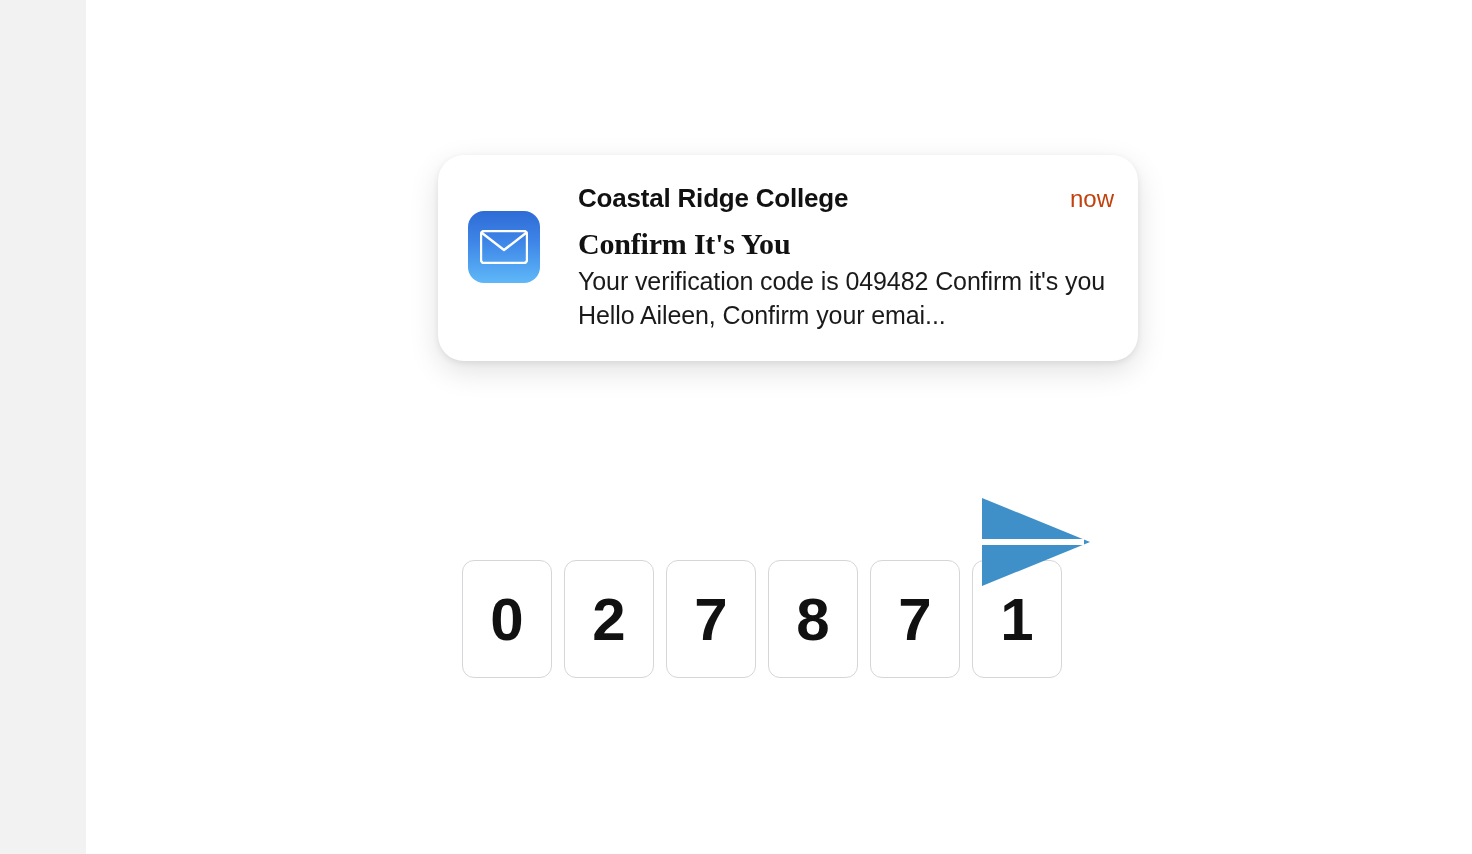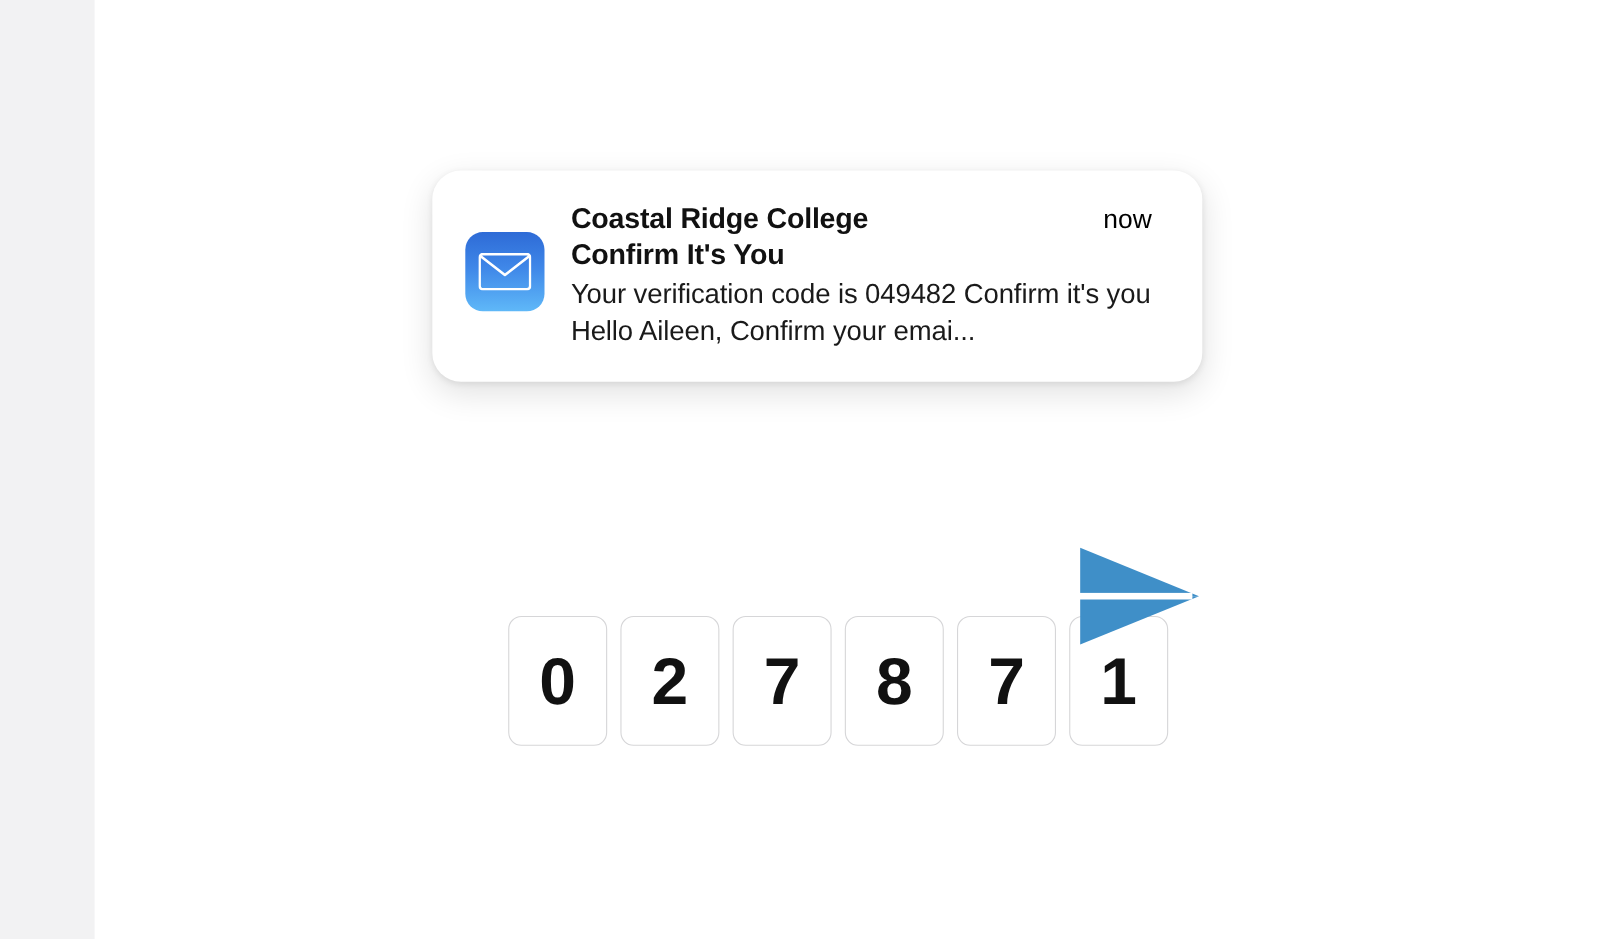--- a/index.html
+++ b/index.html
@@ -11,30 +11,30 @@
     overflow: hidden;
   }
   .left-gutter {
     position: absolute;
     left: 0; top: 0;
     width: 86px; height: 854px;
     background: #f2f2f3;
   }
   .notification {
     position: absolute;
-    left: 393px;
+    left: 438px;
     top: 155px;
     width: 700px;
     background: #ffffff;
     border-radius: 26px;
     box-shadow: 0 10px 30px rgba(0,0,0,0.12), 0 2px 6px rgba(0,0,0,0.08);
-    padding: 28px 46px 28px 30px;
+    padding: 28px 24px 28px 30px;
     display: flex;
     align-items: flex-start;
-    gap: 24px;
+    gap: 38px;
   }
   .mail-icon {
     width: 72px; height: 72px;
     border-radius: 16px;
     background: linear-gradient(180deg, #2e6bd6 0%, #3f87e8 45%, #5fb8f8 100%);
     display: flex;
     align-items: center;
     justify-content: center;
     flex-shrink: 0;
     margin-top: 28px;
@@ -45,29 +45,30 @@
     display: flex;
     align-items: baseline;
     justify-content: space-between;
   }
   .notif-sender {
     font-weight: 700;
     font-size: 26px;
     letter-spacing: -0.2px;
   }
   .notif-time {
-    color: #000000;
+    color: #c2410c;
     font-size: 24px;
     font-weight: 400;
   }
   .notif-subject {
     font-weight: 700;
-    font-size: 26px;
-    margin-top: 2px;
+    font-size: 30px;
+    margin-top: 13px;
     letter-spacing: -0.2px;
+    font-family: Liberation Serif, serif;
   }
   .notif-preview {
     font-size: 25px;
     color: #1a1a1a;
     margin-top: 4px;
     line-height: 1.35;
     font-weight: 400;
     letter-spacing: -0.1px;
   }
 

